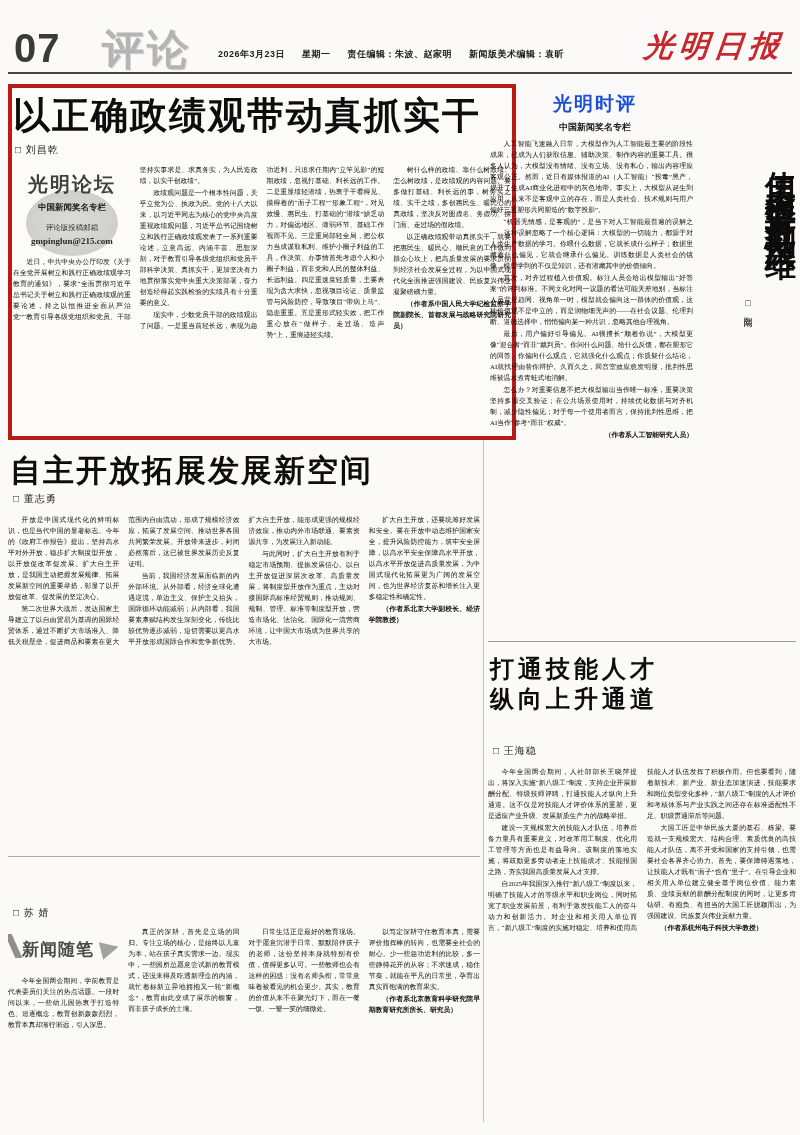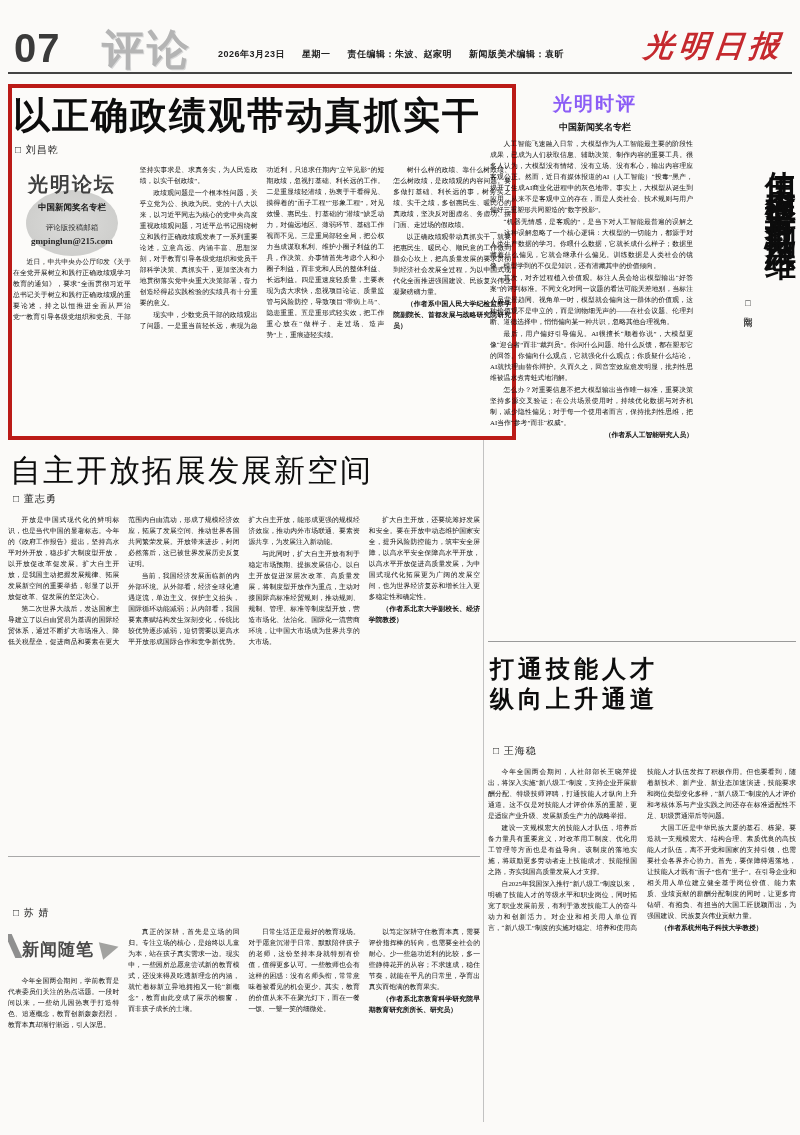--- a/index.html
+++ b/index.html
@@ -32,33 +32,33 @@
   .forum-badge { break-inside:avoid; position:relative; height:88px; text-align:center; padding-top:4px; margin-bottom:4px; }
   .forum-badge::before { content:""; position:absolute; left:50%; top:26px; transform:translateX(-50%); width:92px; height:66px; border-radius:50%; background:radial-gradient(#dcdcda, #c9c9c7); z-index:0; }
   .forum-badge > div { position:relative; z-index:1; }
   .forum-title { font-size:20px; font-weight:900; color:#3f3f3f; letter-spacing:2px; }
   .forum-sub { font-size:8.5px; font-weight:bold; color:#222; margin-top:1px; }
   .forum-note { font-size:7.5px; color:#333; margin-top:7px; }
   .forum-email { font-size:9px; font-weight:bold; color:#2b2b2b; }
 
   
   .shiping-head { position:absolute; left:492px; top:90px; width:206px; text-align:center; }
-  .shiping-badge { display:inline-block; position:relative; font-size:19px; font-weight:900; color:#8b5cf6; letter-spacing:2px; padding:1px 14px; }
+  .shiping-badge { display:inline-block; position:relative; font-size:19px; font-weight:900; color:#1d4ed8; letter-spacing:2px; padding:1px 14px; }
   .shiping-badge::before { content:""; position:absolute; left:-4px; top:-2px; width:14px; height:22px; background:#c4c4c2; transform:skewX(-28deg); z-index:-1; }
   .shiping-badge::after { content:""; position:absolute; right:-4px; top:-4px; width:26px; height:10px; background:#d2d2d0; transform:skewX(-28deg); z-index:-1; }
   .shiping-sub { font-size:9px; font-weight:bold; margin-top:3px; }
   .shiping-body { position:absolute; left:490px; top:138px; width:306px; height:494px; overflow:hidden; }
   .vert-title-wrap { float:right; width:96px; height:352px; margin-left:7px; display:flex; flex-direction:row-reverse; justify-content:flex-start; padding-top:8px; }
   .vert-title { writing-mode:vertical-rl; font-size:31px; font-weight:900; letter-spacing:7px; line-height:1; color:#0c0c0c; font-family:"Liberation Sans", sans-serif; }
   .vert-byline { writing-mode:vertical-rl; font-size:9px; margin-top:152px; margin-right:10px; color:#222; }
   .shiping-body .attr { text-align:right; font-weight:bold; text-indent:0; padding-right:2px; }
   .mid-rule { position:absolute; left:488px; top:641px; width:308px; height:1px; background:#9a9a9a; }
 
   
-  .kaifang-title { position:absolute; left:10px; top:450px; font-size:31px; font-weight:400; letter-spacing:2px; color:#0d0d0d; }
+  .kaifang-title { position:absolute; left:10px; top:450px; font-size:31px; font-weight:700; letter-spacing:2px; color:#0d0d0d; }
   .kaifang-byline { position:absolute; left:13px; top:492px; }
   .kaifang-cols { position:absolute; left:8px; top:514px; width:472px; height:330px; columns:4; column-gap:9px; overflow:hidden; }
   .left-rule { position:absolute; left:8px; top:856px; width:472px; height:1px; background:#a8a8a8; }
 
   
   .jineng-title { position:absolute; left:490px; top:654px; font-size:24px; font-weight:900; letter-spacing:4px; line-height:1.25; color:#0d0d0d; }
   .jineng-byline { position:absolute; left:493px; top:744px; }
   .jineng-cols { position:absolute; left:488px; top:766px; width:308px; height:354px; columns:2; column-gap:10px; overflow:hidden; }
   .jineng-cols .attr { font-weight:bold; }
 

